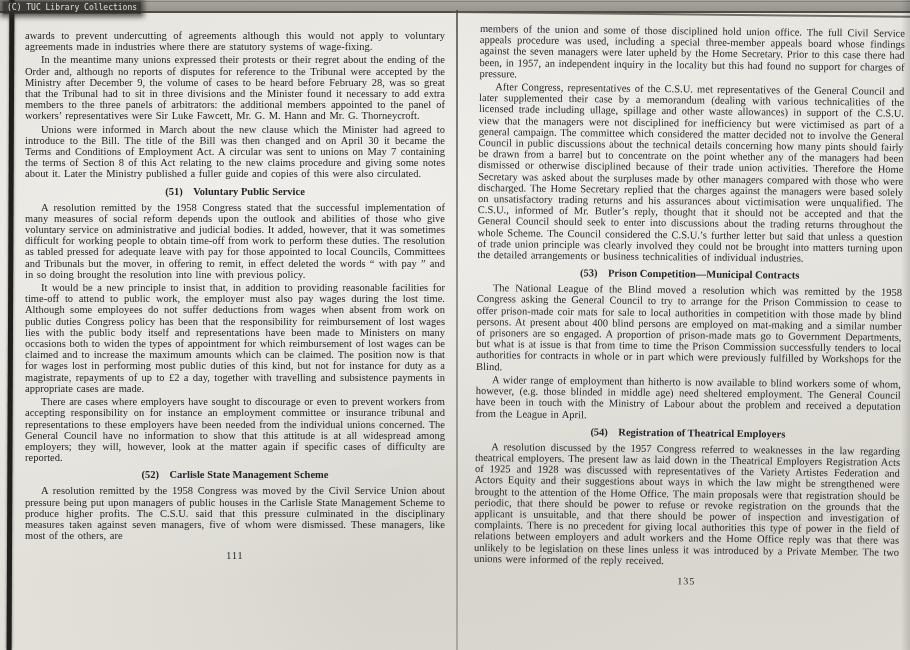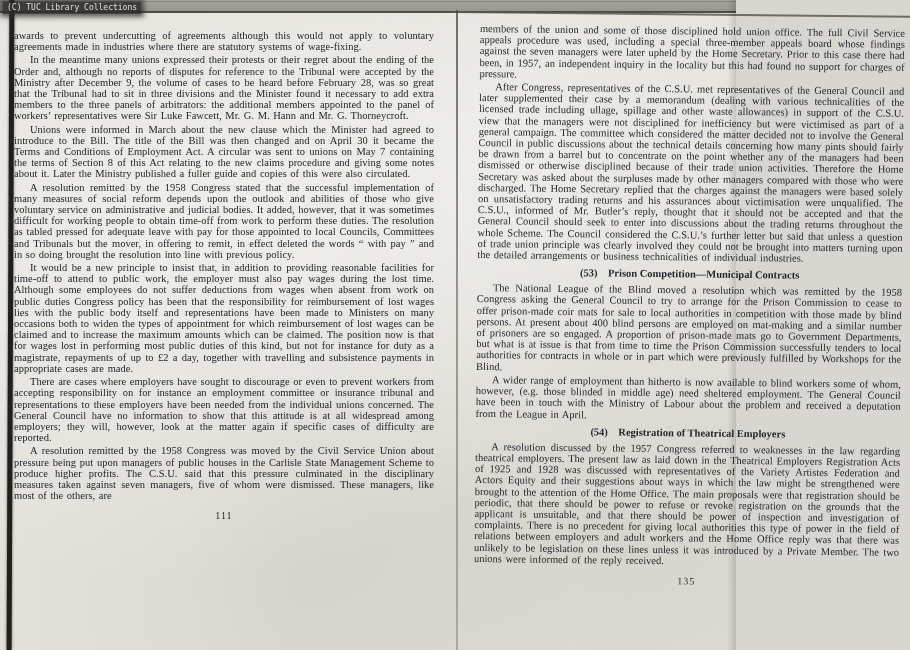--- a/index.html
+++ b/index.html
@@ -5,21 +5,21 @@
   html, body {
     margin: 0;
     padding: 0;
     width: 910px;
     height: 650px;
     overflow: hidden;
     background: #d8d6d0;
   }
   .scan {
     position: relative;
-    width: 736px;
+    width: 910px;
     height: 650px;
     font-family: "Liberation Serif", "DejaVu Serif", serif;
     color: #25252b;
     background:
       radial-gradient(ellipse at 22% 35%, rgba(255,255,255,0.45), rgba(255,255,255,0) 60%),
       radial-gradient(ellipse at 72% 25%, rgba(255,255,255,0.35), rgba(255,255,255,0) 55%),
       radial-gradient(ellipse at 85% 80%, rgba(110,106,96,0.10), rgba(110,106,96,0) 50%),
       radial-gradient(ellipse at 40% 90%, rgba(110,106,96,0.08), rgba(110,106,96,0) 45%),
       #e2e0d9;
   }
@@ -84,21 +84,21 @@
     white-space: nowrap;
     z-index: 5;
   }
   .page {
     position: absolute;
     text-align: justify;
     font-size: 10.5px;
     line-height: 11.2px;
   }
   .page-left {
-    left: 14px; top: 30px;
+    left: 25px; top: 30px;
     width: 420px;
   }
   .page-right {
     left: 480px; top: 23px;
     width: 425px;
     transform: rotate(0.65deg);
     transform-origin: 0 0;
   }
   .page p {
     margin: 0 0 2px 0;
@@ -130,23 +130,25 @@
   <div class="spine-strip"></div>
   <div class="gutter-line"></div>
   <div class="right-shade"></div>
 
   <div class="stamp">(C) TUC Library Collections</div>
 
   <div class="page page-left">
     <p>awards to prevent undercutting of agreements although this would not apply to voluntary agreements made in industries where there are statutory systems of wage-fixing.</p>
     <p class="indent">In the meantime many unions expressed their protests or their regret about the ending of the Order and, although no reports of disputes for reference to the Tribunal were accepted by the Ministry after December 9, the volume of cases to be heard before February 28, was so great that the Tribunal had to sit in three divisions and the Minister found it necessary to add extra members to the three panels of arbitrators: the additional members appointed to the panel of workers’ representatives were Sir Luke Fawcett, Mr. G. M. Hann and Mr. G. Thorneycroft.</p>
     <p class="indent">Unions were informed in March about the new clause which the Minister had agreed to introduce to the Bill.  The title of the Bill was then changed and on April 30 it became the Terms and Conditions of Employment Act.  A circular was sent to unions on May 7 containing the terms of Section 8 of this Act relating to the new claims procedure and giving some notes about it.  Later the Ministry published a fuller guide and copies of this were also circulated.</p>
+    <h2>(51) Voluntary Public Service</h2>
     <p class="indent">A resolution remitted by the 1958 Congress stated that the successful implementation of many measures of social reform depends upon the outlook and abilities of those who give voluntary service on administrative and judicial bodies.  It added, however, that it was sometimes difficult for working people to obtain time-off from work to perform these duties.  The resolution as tabled pressed for adequate leave with pay for those appointed to local Councils, Committees and Tribunals but the mover, in offering to remit, in effect deleted the words “ with pay ” and in so doing brought the resolution into line with previous policy.</p>
     <p class="indent">It would be a new principle to insist that, in addition to providing reasonable facilities for time-off to attend to public work, the employer must also pay wages during the lost time.  Although some employees do not suffer deductions from wages when absent from work on public duties Congress policy has been that the responsibility for reimbursement of lost wages lies with the public body itself and representations have been made to Ministers on many occasions both to widen the types of appointment for which reimbursement of lost wages can be claimed and to increase the maximum amounts which can be claimed.  The position now is that for wages lost in performing most public duties of this kind, but not for instance for duty as a magistrate, repayments of up to £2 a day, together with travelling and subsistence payments in appropriate cases are made.</p>
     <p class="indent">There are cases where employers have sought to discourage or even to prevent workers from accepting responsibility on for instance an employment committee or insurance tribunal and representations to these employers have been needed from the individual unions concerned.  The General Council have no information to show that this attitude is at all widespread among employers; they will, however, look at the matter again if specific cases of difficulty are reported.</p>
+    <h2>(52) Carlisle State Management Scheme</h2>
     <p class="indent">A resolution remitted by the 1958 Congress was moved by the Civil Service Union about pressure being put upon managers of public houses in the Carlisle State Management Scheme to produce higher profits.  The C.S.U. said that this pressure culminated in the disciplinary measures taken against seven managers, five of whom were dismissed.  These managers, like most of the others, are</p>
     <div class="pgnum">111</div>
   </div>
 
   <div class="page page-right">
     <p>members of the union and some of those disciplined hold union office.  The full Civil Service appeals procedure was used, including a special three-member appeals board whose findings against the seven managers were later upheld by the Home Secretary.  Prior to this case there had been, in 1957, an independent inquiry in the locality but this had found no support for charges of pressure.</p>
     <p class="indent">After Congress, representatives of the C.S.U. met representatives of the General Council and later supplemented their case by a memorandum (dealing with various technicalities of the licensed trade including ullage, spillage and other waste allowances) in support of the C.S.U. view that the managers were not disciplined for inefficiency but were victimised as part of a general campaign.  The committee which considered the matter decided not to involve the General Council in public discussions about the technical details concerning how many pints should fairly be drawn from a barrel but to concentrate on the point whether any of the managers had been dismissed or otherwise disciplined because of their trade union activities.  Therefore the Home Secretary was asked about the surpluses made by other managers compared with those who were discharged.  The Home Secretary replied that the charges against the managers were based solely on unsatisfactory trading returns and his assurances about victimisation were unqualified.  The C.S.U., informed of Mr. Butler’s reply, thought that it should not be accepted and that the General Council should seek to enter into discussions about the trading returns throughout the whole Scheme.  The Council considered the C.S.U.’s further letter but said that unless a question of trade union principle was clearly involved they could not be brought into matters turning upon the detailed arrangements or business technicalities of individual industries.</p>
     <h2>(53) Prison Competition—Municipal Contracts</h2>
     <p class="indent">The National League of the Blind moved a resolution which was remitted by the 1958 Congress asking the General Council to try to arrange for the Prison Commission to cease to offer prison-made coir mats for sale to local authorities in competition with those made by blind persons.  At present about 400 blind persons are employed on mat-making and a similar number of prisoners are so engaged.  A proportion of prison-made mats go to Government Departments, but what is at issue is that from time to time the Prison Commission successfully tenders to local authorities for contracts in whole or in part which were previously fulfilled by Workshops for the Blind.</p>
     <p class="indent">A wider range of employment than hitherto is now available to blind workers some of whom, however, (e.g. those blinded in middle age) need sheltered employment.  The General Council have been in touch with the Ministry of Labour about the problem and received a deputation from the League in April.</p>

